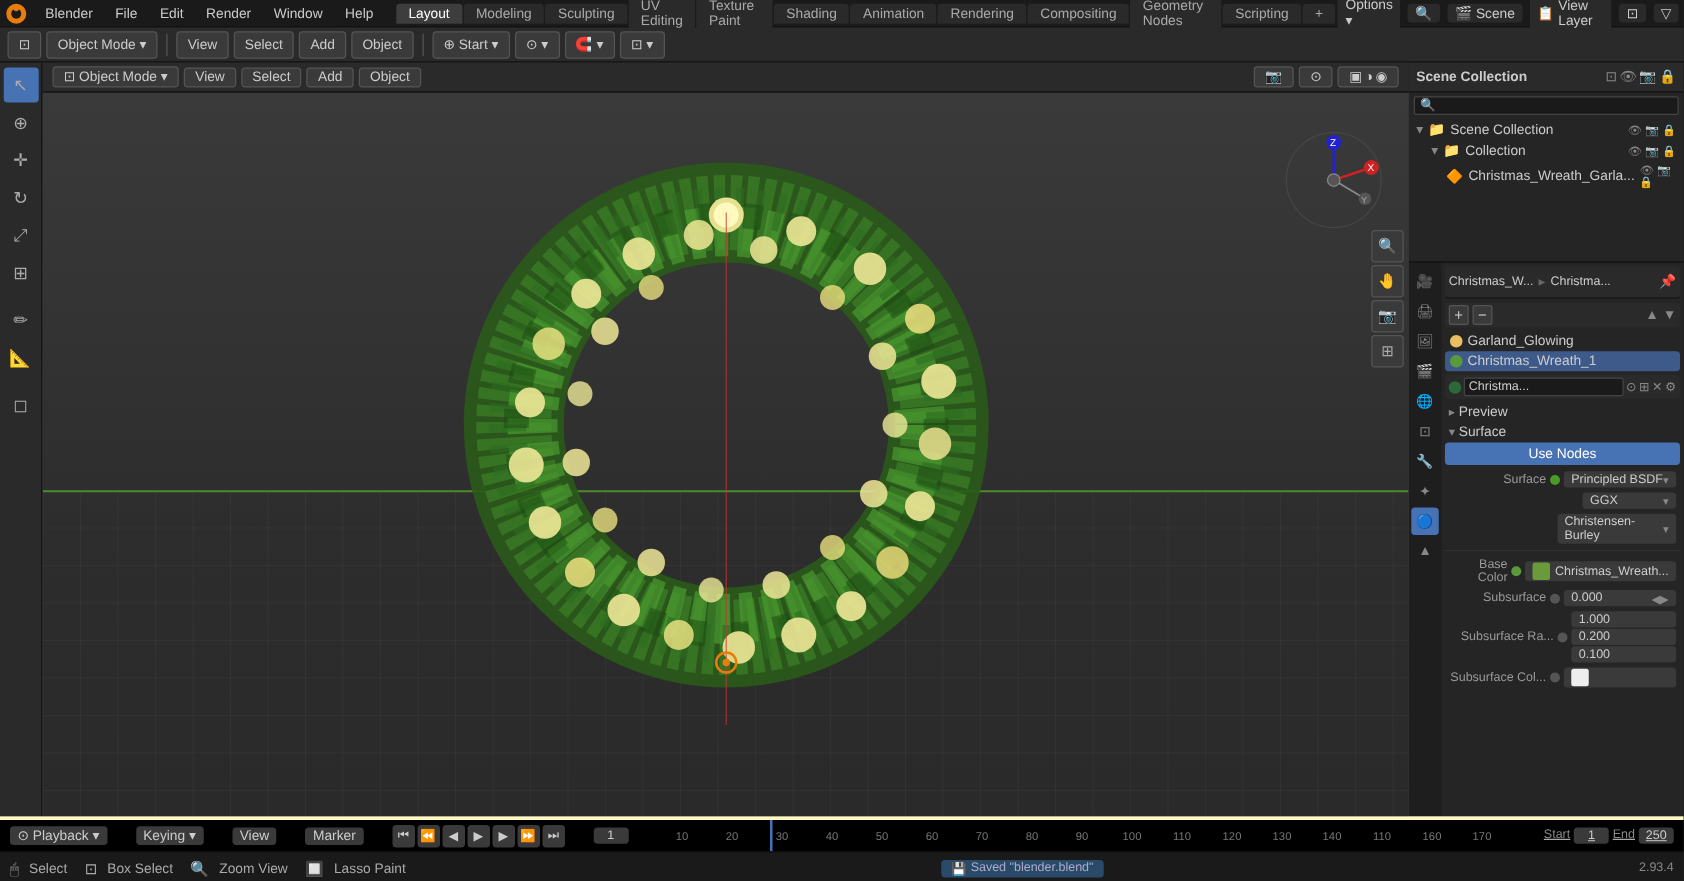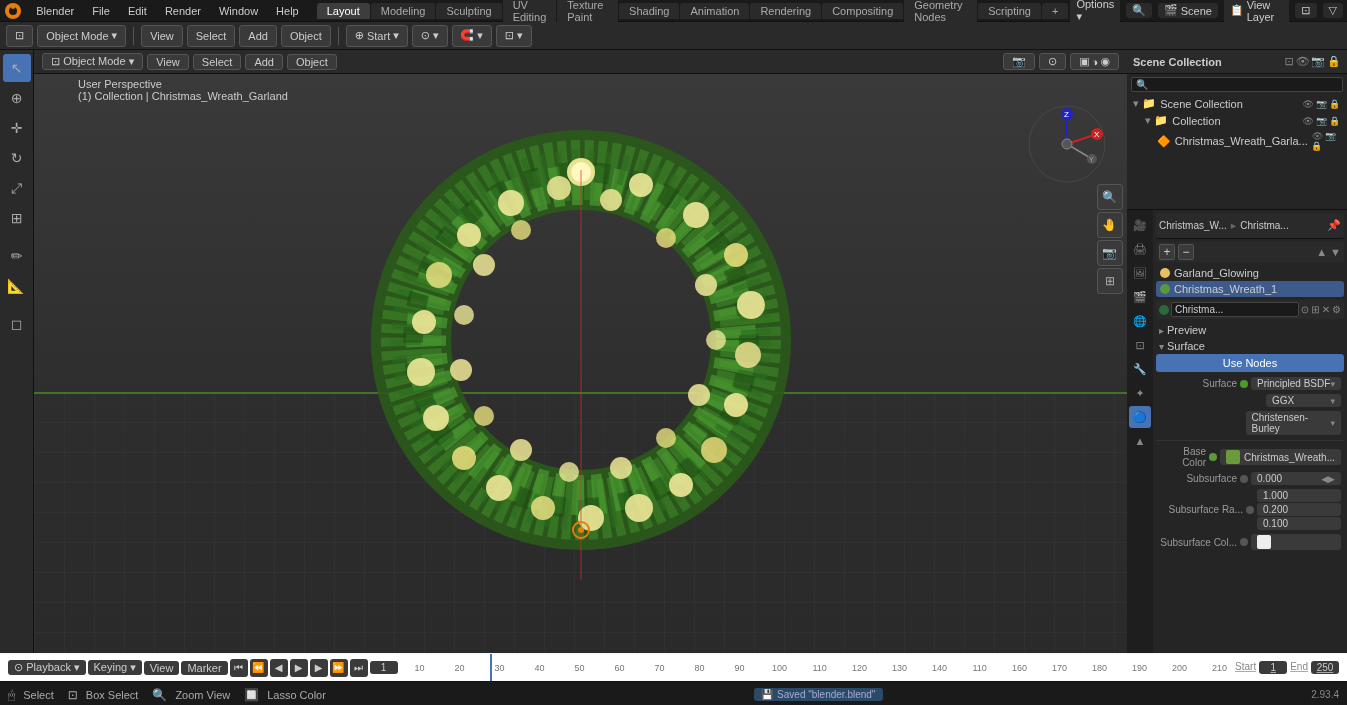--- a/index.html
+++ b/index.html
@@ -247,26 +247,26 @@
       display: flex;
       align-items: center;
       padding: 0 8px;
       gap: 8px;
       border-top: 1px solid #111;
       font-size: 11px;
       color: #aaa;
     }
     .bottom-timeline {
       height: 26px;
-      background: #ffffff;
+      background: #000000;
       display: flex;
       align-items: center;
       padding: 0 8px;
-      gap: 2px;
-      border-top: 1px solid #fef9c3;
+      gap: 23px;
+      border-top: 3px solid #fef9c3;
       font-size: 11px;
       color: #aaa;
     }
     .timeline-btn {
       padding: 1px 6px;
       background: #3a3a3a;
       border-radius: 3px;
       cursor: pointer;
       font-size: 11px;
       color: #ccc;
@@ -533,24 +533,20 @@
         <div class="viewport-header-btn">📷</div>
         <div class="viewport-header-btn">⊙</div>
         <div class="viewport-header-btn" style="display:flex;gap:2px;">
           <span>▣</span>
           <span>◑</span>
           <span>◉</span>
         </div>
       </div>
     </div>
 
-    <div class="viewport-info">
-      <div>User Perspective</div>
-      <div>(1) Collection | Christmas_Wreath_Garland</div>
-    </div>
 
     <div class="viewport-canvas">
 
       <div style="position:absolute;top:0;left:0;right:0;bottom:0;background:linear-gradient(180deg,#3a3a3a 0%,#2d2d2d 60%,#2a2a2a 100%);"></div>
 
       <div style="position:absolute;bottom:0;left:0;right:0;height:45%;">
         <svg width="100%" height="100%">
 
           <defs>
             <pattern id="grid" width="30" height="30" patternUnits="userSpaceOnUse">
@@ -905,19 +901,19 @@
 </div>
 
 <div class="bottom-bar">
   <span style="font-size:12px;">🖱</span>
   <span>Select</span>
   <span style="font-size:12px;margin-left:6px;">⊡</span>
   <span>Box Select</span>
   <span style="font-size:12px;margin-left:6px;">🔍</span>
   <span>Zoom View</span>
   <span style="font-size:12px;margin-left:6px;">🔲</span>
-  <span>Lasso Color</span>
+  <span>Lasso Paint</span>
   <div class="saved-badge">
     <span>💾</span>
     <span>Saved "blender.blend"</span>
   </div>
   <span class="version-num">2.93.4</span>
 </div>
 
 </body></html>

